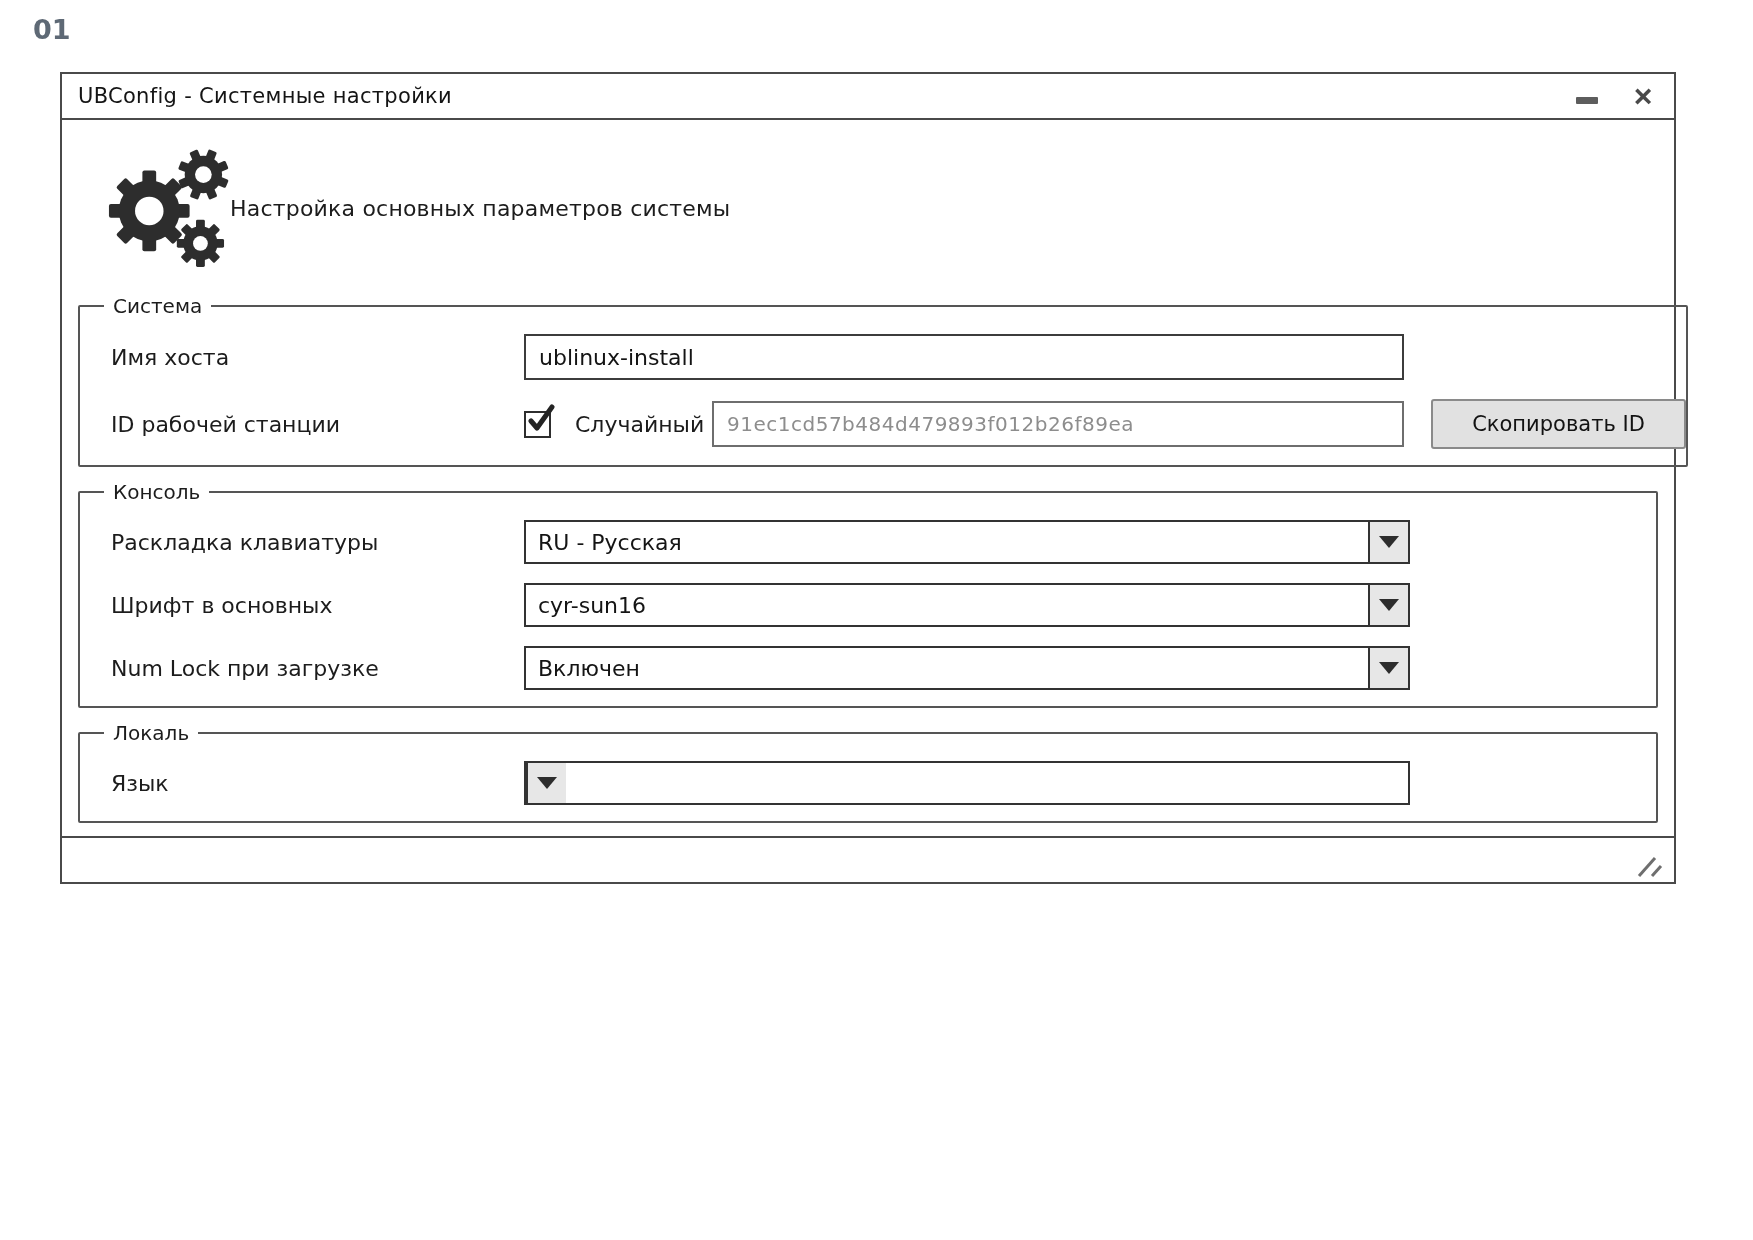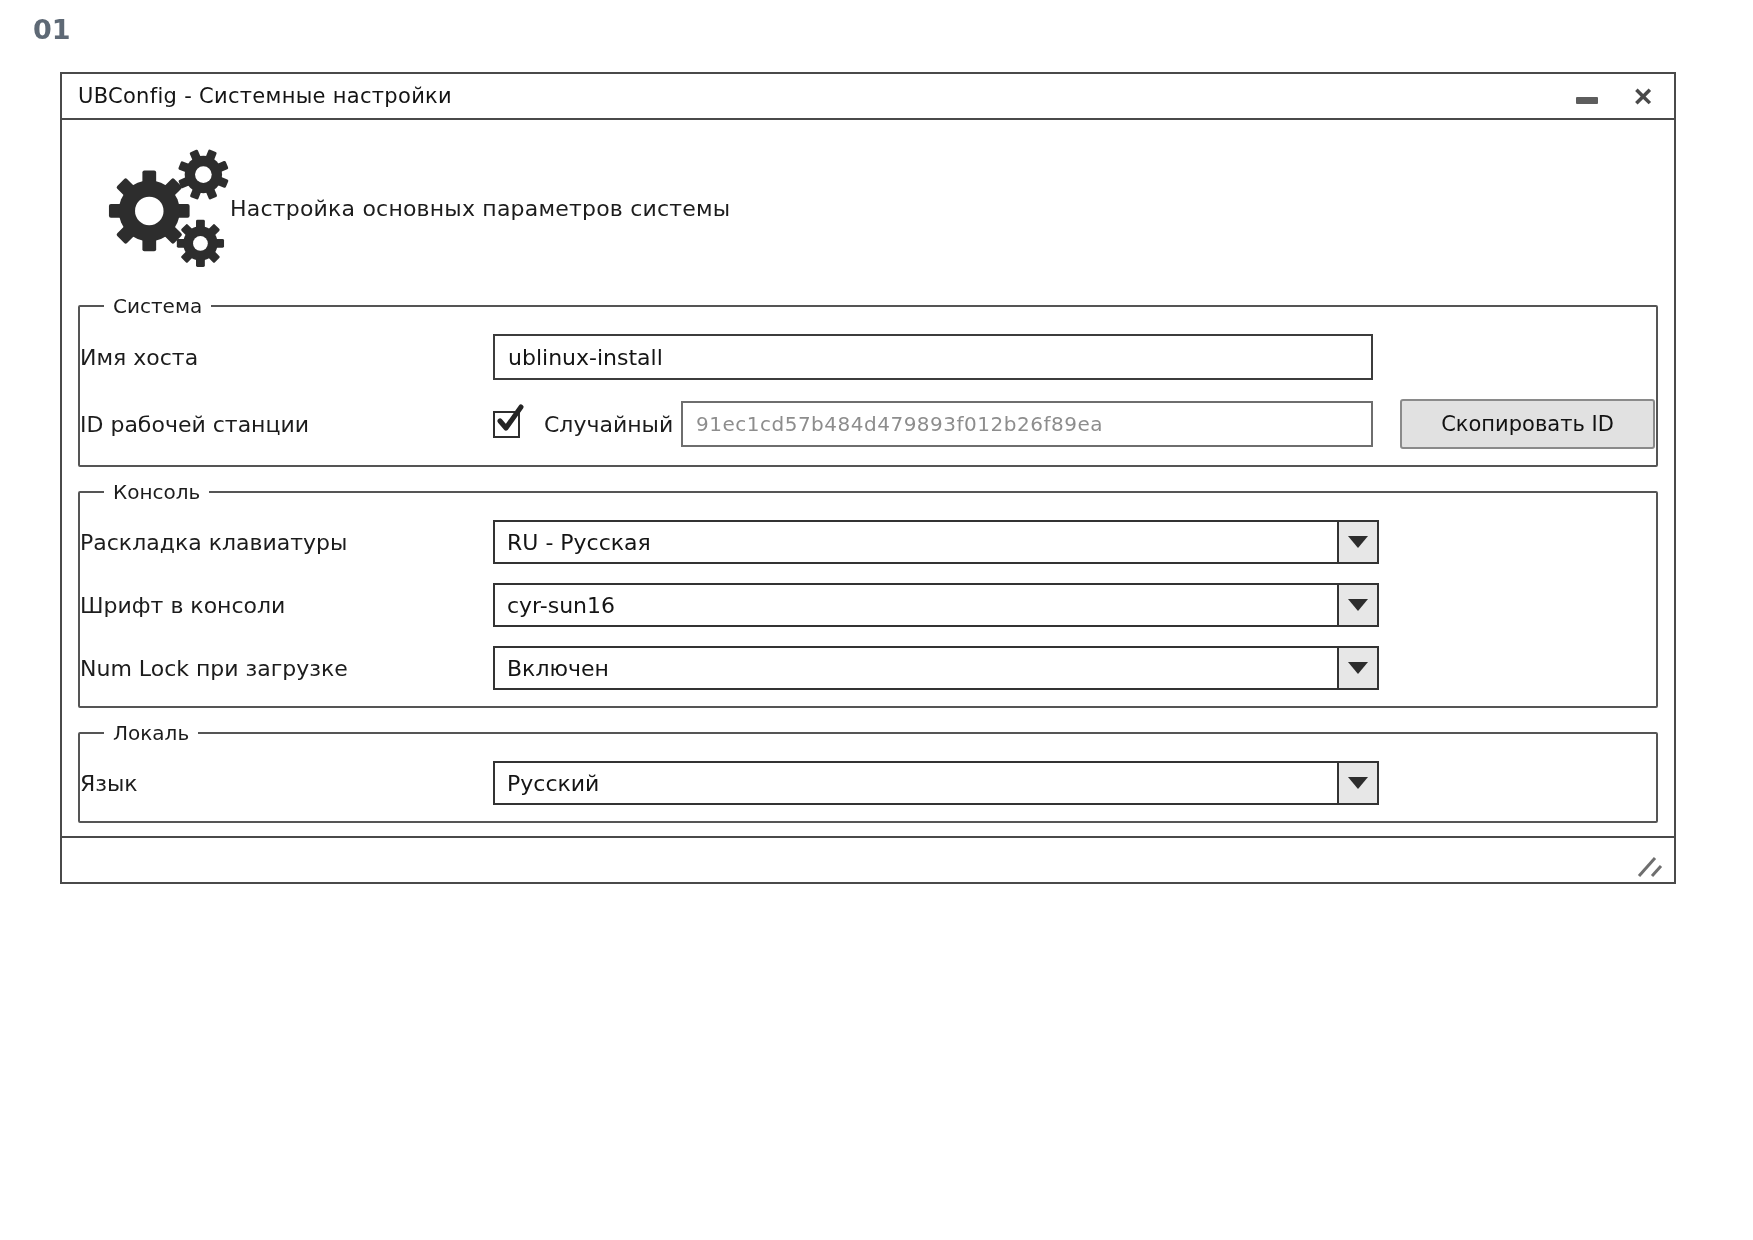--- a/index.html
+++ b/index.html
@@ -112,20 +112,21 @@
   }
   fieldset.group legend {
     font-size: 20px;
     color: #1c1c1c;
     margin-left: 24px;
     padding: 0 9px;
   }
   .row {
     display: flex;
     align-items: center;
+    padding-left: 31px;
     box-sizing: border-box;
   }
   .row + .row { margin-top: 19px; }
   .field-label {
     width: 413px;
     flex: 0 0 413px;
     font-size: 22px;
     color: #1c1c1c;
   }
   .text-input {
@@ -344,21 +345,21 @@
           <span class="field-label">Раскладка клавиатуры</span>
           <div class="combo">
             <span class="combo-value">RU - Русская</span>
             <span class="combo-arrow">
               <span class="triangle"></span>
             </span>
           </div>
         </div>
 
         <div class="row">
-          <span class="field-label">Шрифт в консоли</span>
+          <span class="field-label">Шрифт в основных</span>
           <div class="combo">
             <span class="combo-value">cyr-sun16</span>
             <span class="combo-arrow">
               <span class="triangle"></span>
             </span>
           </div>
         </div>
 
         <div class="row">
           <span class="field-label">Num Lock при загрузке</span>
@@ -370,21 +371,20 @@
           </div>
         </div>
       </fieldset>
 
       <fieldset class="group">
         <legend>Локаль</legend>
 
         <div class="row">
           <span class="field-label">Язык</span>
           <div class="combo">
-            <span class="combo-value">Русский</span>
             <span class="combo-arrow">
               <span class="triangle"></span>
             </span>
           </div>
         </div>
       </fieldset>
 
     </div>
 
     <div class="statusbar">

